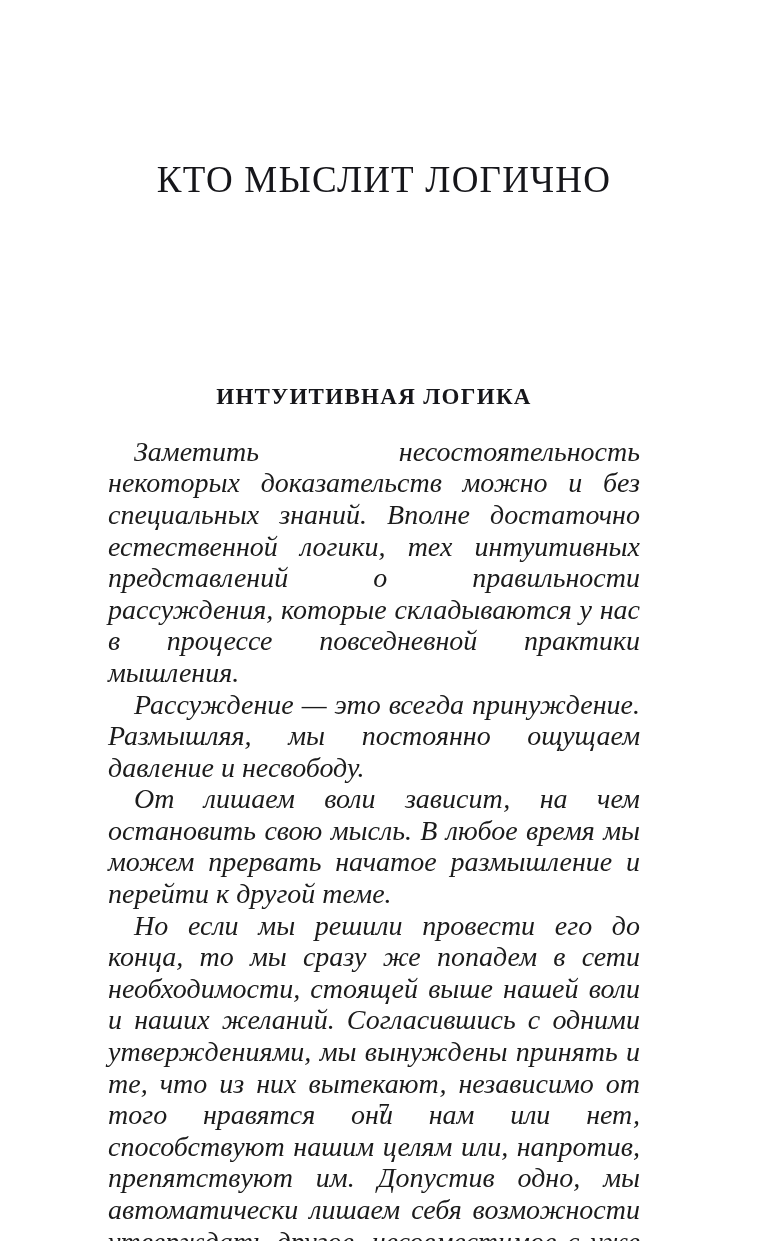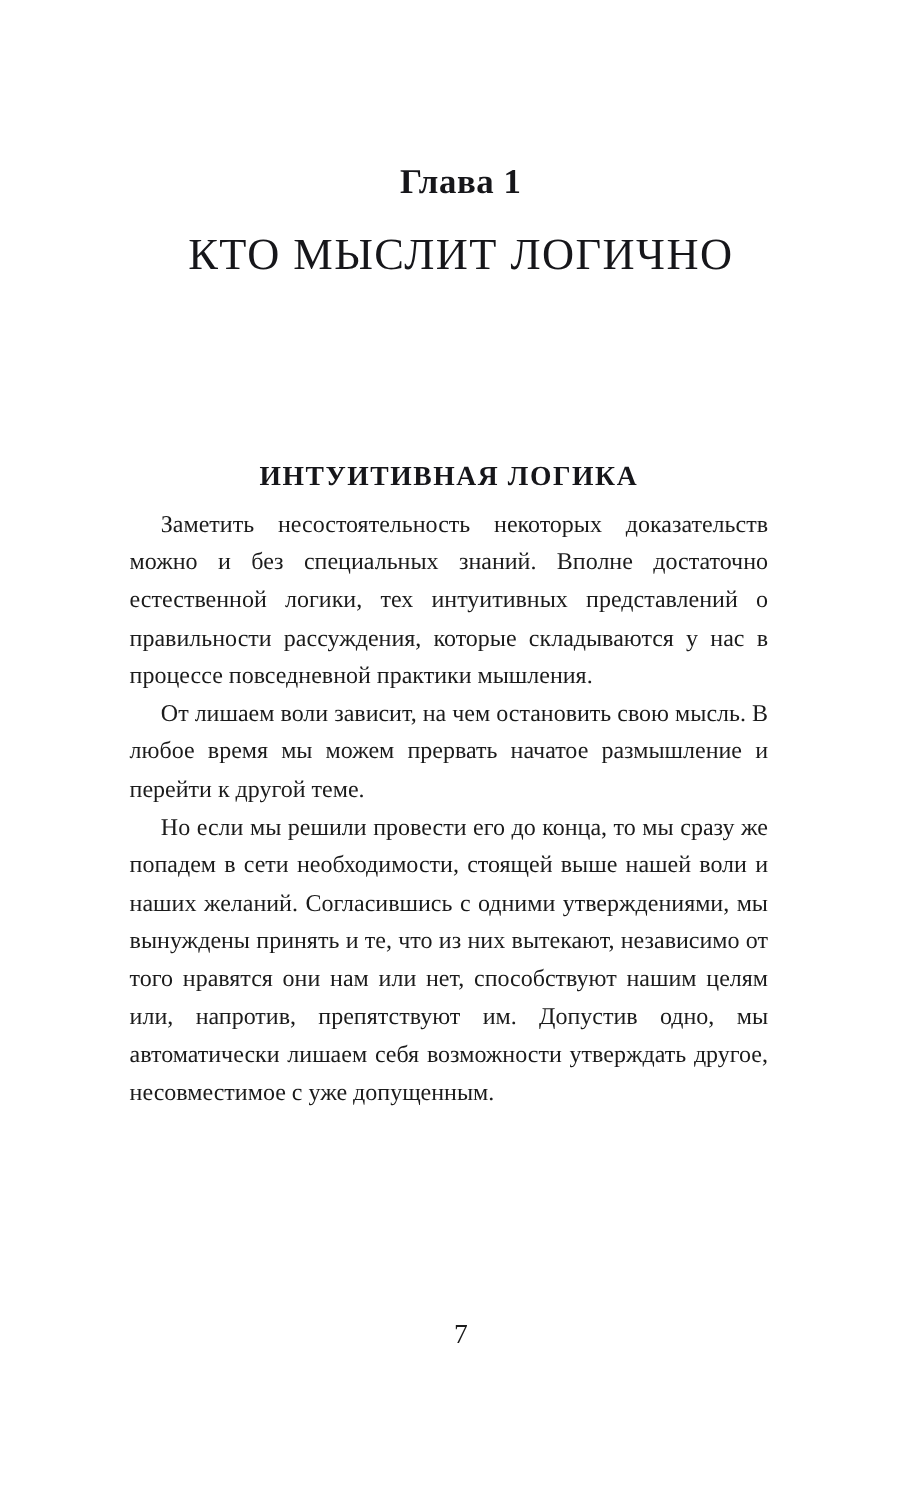--- a/index.html
+++ b/index.html
@@ -54,31 +54,32 @@
     width: 532px;
   }
 
   .section-heading {
     text-align: center;
     font-size: 23px;
     font-weight: 700;
     letter-spacing: 1.3px;
     line-height: 1.25;
     color: #16161a;
-    margin: 0 0 10px 0;
+    margin: 0 0 24px 0;
   }
 
   .para {
     margin: 0;
-    font-size: 20px;
+    font-size: 28px;
     line-height: 31.6px;
     text-align: justify;
     text-indent: 26px;
     color: #1b1b1b;
     hyphens: none;
+    font-style: italic;
   }
 
   .para + .para {
     margin-top: 0;
   }
 
   
   .folio {
     position: absolute;
     left: 0;
@@ -89,29 +90,29 @@
     line-height: 1;
     color: #1b1b1b;
   }
 </style>
 </head>
 <body>
 
 <div class="page">
 
   <div class="chapter-head">
-    <div class="chapter-label">Глава 1</div>
     <h1 class="chapter-title">КТО МЫСЛИТ ЛОГИЧНО</h1>
   </div>
 
   <div class="body-column">
 
     <h2 class="section-heading">ИНТУИТИВНАЯ ЛОГИКА</h2>
 
     <p class="para">Заметить несостоятельность некоторых доказательств можно и без специальных знаний. Вполне достаточно естественной логики, тех интуитивных представлений о правильности рассуждения, которые складываются у нас в процессе повседневной практики мышления.</p>
+    <p class="para">Рассуждение — это всегда принуждение. Размышляя, мы постоянно ощущаем давление и несвободу.</p>
     <p class="para">От лишаем воли зависит, на чем остановить свою мысль. В любое время мы можем прервать начатое раз­мышление и перейти к другой теме.</p>
     <p class="para">Но если мы решили провести его до конца, то мы сразу же попадем в сети необходимости, стоящей выше нашей воли и наших желаний. Согласившись с одними утверждениями, мы вынуждены принять и те, что из них вытекают, независимо от того нравятся они нам или нет, способствуют нашим целям или, напротив, препятству­ют им. Допустив одно, мы автоматически лишаем себя возможности утверждать другое, несовместимое с уже допущенным.</p>
 
   </div>
 
   <div class="folio">7</div>
 
 </div>
 
 </body></html>

